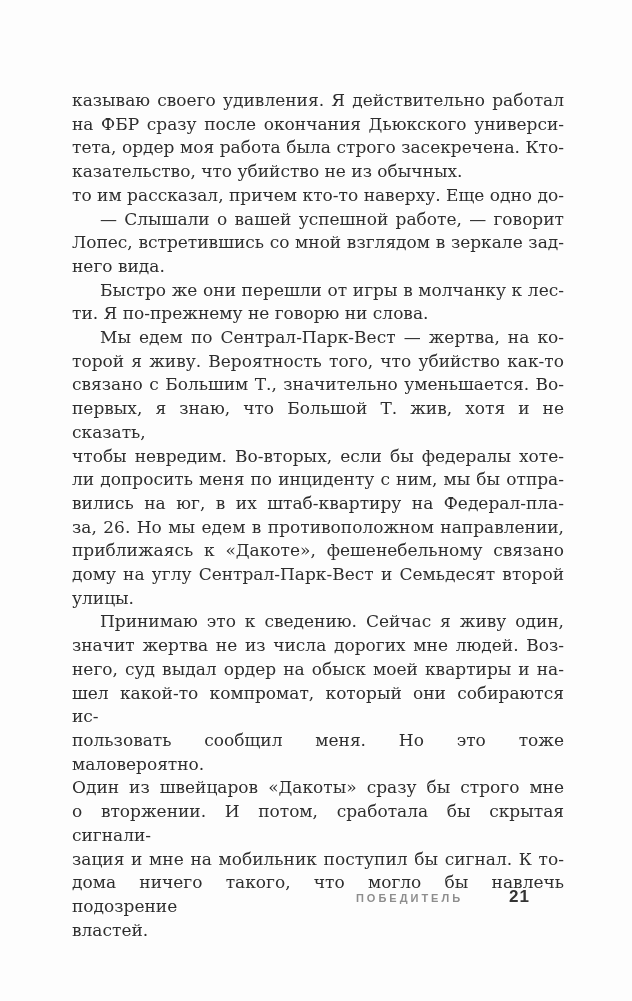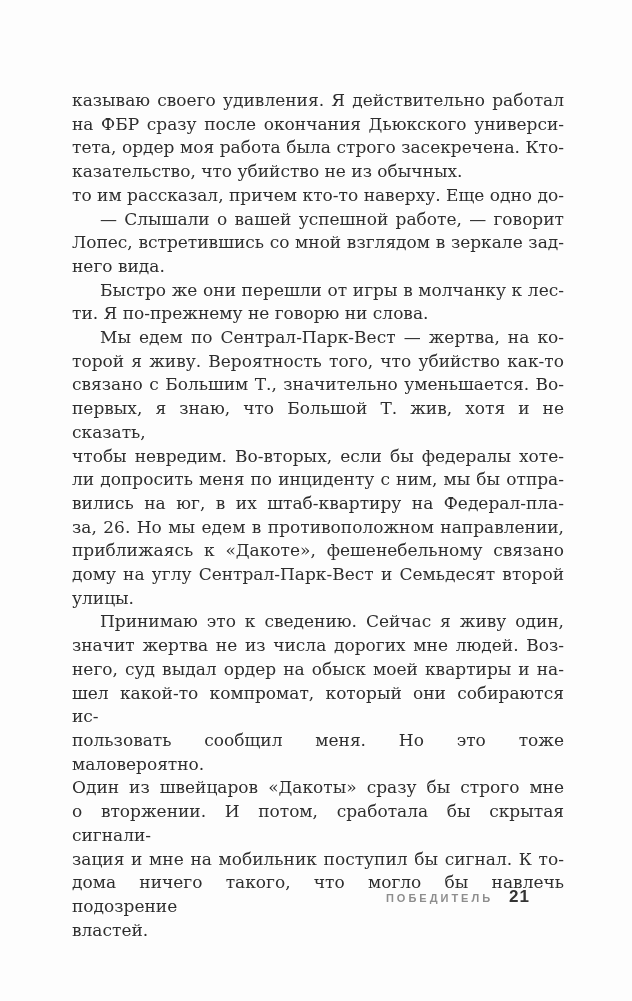--- a/index.html
+++ b/index.html
@@ -49,20 +49,21 @@
     font-weight: bold;
     letter-spacing: 3px;
     color: #8d8d8d;
     margin-top: 16px;
   }
   .page-number {
     font-size: 17px;
     font-weight: bold;
     letter-spacing: 1px;
     color: #333333;
+    margin-left: 30px;
   }
 </style>
 </head>
 <body>
 
 <div class="page">
   <main class="text-block" id="text-block">
       <div class="paragraph">
         <div class="line first">казываю своего удивления. Я действительно работал</div>
         <div class="line">на ФБР сразу после окончания Дьюкского универси-</div>

